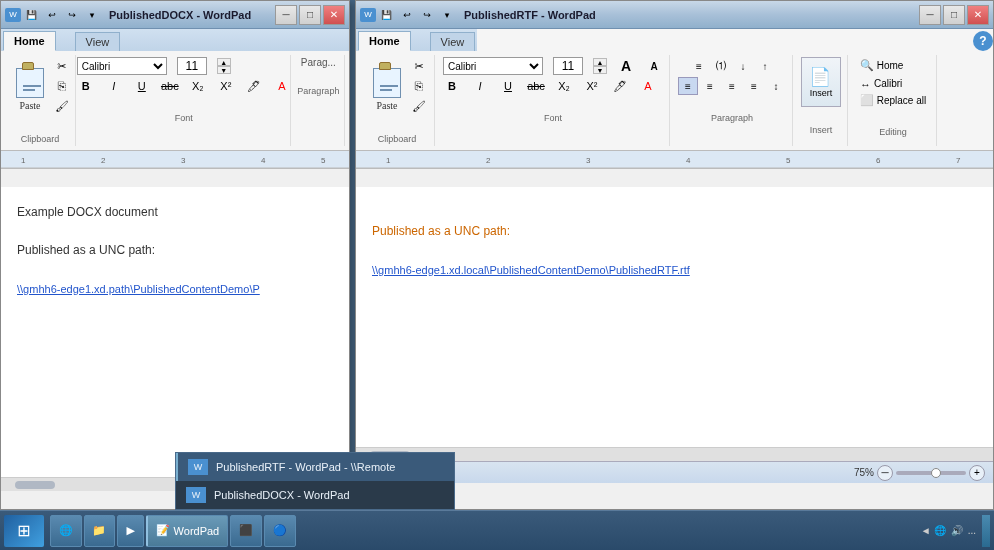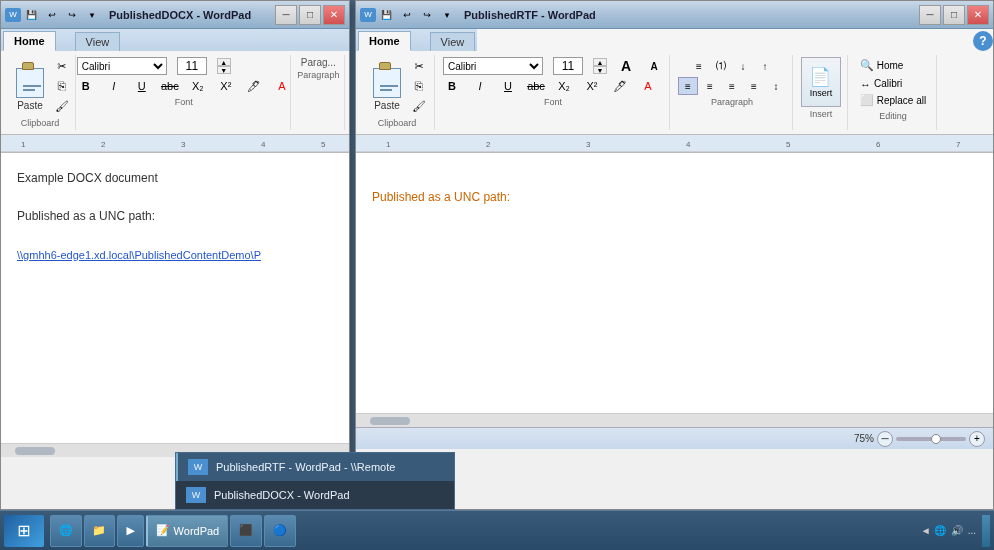--- a/index.html
+++ b/index.html
@@ -17,25 +17,25 @@
 
     
     .ribbon { background: #f5f5f5; border-bottom: 1px solid #bbb; }
     .ribbon-tabs { display: flex; align-items: flex-end; background: linear-gradient(180deg, #d0e0f0, #c0d4e8); padding: 2px 2px 0; gap: 19px; }
     .ribbon-tab { padding: 3px 10px; font-size: 11px; background: #c0d4e8; border: 1px solid #90b0cc; border-bottom: none; cursor: pointer; color: #333; }
     .ribbon-tab.active { background: #f5f5f5; border-bottom: 1px solid #f5f5f5; font-weight: bold; color: #000; z-index: 1; }
     .ribbon-quick { display: flex; align-items: center; gap: 2px; padding: 1px 4px; background: linear-gradient(180deg, #d8e8f4, #c8d8ec); }
     .q-btn { width: 18px; height: 18px; display: flex; align-items: center; justify-content: center; font-size: 9px; cursor: pointer; background: transparent; border: none; }
     .ribbon-content { display: flex; padding: 4px; gap: 2px; background: #f5f5f5; }
     .ribbon-group { display: flex; flex-direction: column; align-items: center; border-right: 1px solid #ddd; padding: 2px 6px; min-width: 50px; }
-    .ribbon-group-label { font-size: 9px; color: #666; margin-top: 2px; }
+    .ribbon-group-label { font-size: 9px; color: #666; margin-top: 18px; }
     .rg-content { display: flex; gap: 2px; align-items: center; }
 
     
-    .paste-btn { display: flex; flex-direction: column; align-items: center; padding: 4px; cursor: pointer; border: 1px solid transparent; }
+    .paste-btn { display: flex; flex-direction: column; align-items: center; padding: 4px; cursor: pointer; border: 1px solid transparent; font-family: Liberation Serif, serif; }
     .paste-label { font-size: 10px; color: #333; margin-top: 2px; }
 
     
     .font-controls { display: flex; flex-direction: column; gap: 2px; }
     .font-row { display: flex; gap: 10px; align-items: center; }
     .font-select { width: 90px; height: 18px; font-size: 10px; border: 1px solid #999; background: white; }
     .font-size { width: 30px; height: 18px; font-size: 12px; border: 1px solid #999; background: white; text-align: center; }
     .format-btn { width: 18px; height: 18px; display: flex; align-items: center; justify-content: center; font-size: 11px; border: 1px solid transparent; cursor: pointer; background: transparent; }
     .format-btn.bold { font-weight: bold; }
     .format-btn.italic { font-style: italic; }
@@ -50,21 +50,21 @@
     .edit-btn { display: flex; align-items: center; gap: 3px; font-size: 10px; cursor: pointer; padding: 1px 3px; border: 1px solid transparent; }
     .edit-icon { font-size: 11px; }
 
     
     .help-icon { width: 20px; height: 20px; border-radius: 50%; background: #4a90d0; color: white; display: flex; align-items: center; justify-content: center; font-size: 12px; font-weight: bold; cursor: pointer; margin-left: auto; }
 
     
     .ruler { height: 18px; background: linear-gradient(180deg, #e8f0f8, #dce8f4); border-bottom: 1px solid #bbb; display: flex; align-items: center; overflow: hidden; position: relative; }
 
     
-    .doc-content { background: white; padding: 16px; font-size: 12px; color: #333; line-height: 1.6; overflow: hidden; }
+    .doc-content { background: white; padding: 16px; font-size: 12px; color: #333; line-height: 1.6; overflow: hidden; margin-top: 18px; }
     .doc-link { color: #2255cc; text-decoration: underline; font-size: 11px; }
     .doc-published { color: #cc6600; font-weight: normal; }
 
     
     .scrollbar-h { height: 14px; background: #e0e0e0; border-top: 1px solid #ccc; display: flex; align-items: center; padding: 0 14px; }
     .scroll-thumb { width: 40px; height: 8px; background: #b0b8c4; border-radius: 4px; }
 
     
     .status-bar { height: 22px; background: linear-gradient(180deg, #d8e4f0, #c8d8ec); border-top: 1px solid #aab; display: flex; align-items: center; justify-content: flex-end; padding: 0 8px; font-size: 10px; color: #333; gap: 6px; }
     .zoom-control { display: flex; align-items: center; gap: 3px; }
@@ -196,21 +196,21 @@
       <text x="260" y="12" font-size="8" fill="#666">4</text>
       <text x="320" y="12" font-size="8" fill="#666">5</text>
     </svg>
   </div>
 
   <div class="doc-content" style="height:290px;">
     <p>Example DOCX document</p>
     <br>
     <p>Published as a UNC path:</p>
     <br>
-    <a class="doc-link">\\gmhh6-edge1.xd.local\PublishedContentDemo\P</a>
+    <a class="doc-link">\\gmhh6-edge1.xd.path\PublishedContentDemo\P</a>
   </div>
 
   <div class="scrollbar-h">
     <div class="scroll-thumb"></div>
   </div>
 </div>
 
 <div id="win-rtf" class="window">
 
   <div class="title-bar">
@@ -349,20 +349,21 @@
       <text x="430" y="12" font-size="8" fill="#666">5</text>
       <text x="520" y="12" font-size="8" fill="#666">6</text>
       <text x="600" y="12" font-size="8" fill="#666">7</text>
     </svg>
   </div>
 
   <div class="doc-content" style="height:260px;">
     <br>
     <p class="doc-published">Published as a UNC path:</p>
     <br>
+    <a class="doc-link">\\gmhh6-edge1.xd.local\PublishedContentDemo\PublishedRTF.rtf</a>
   </div>
 
   <div class="scrollbar-h">
     <div class="scroll-thumb"></div>
   </div>
 
   <div class="status-bar">
     <div class="zoom-control">
       <span>75%</span>
       <button class="zoom-btn">─</button>

